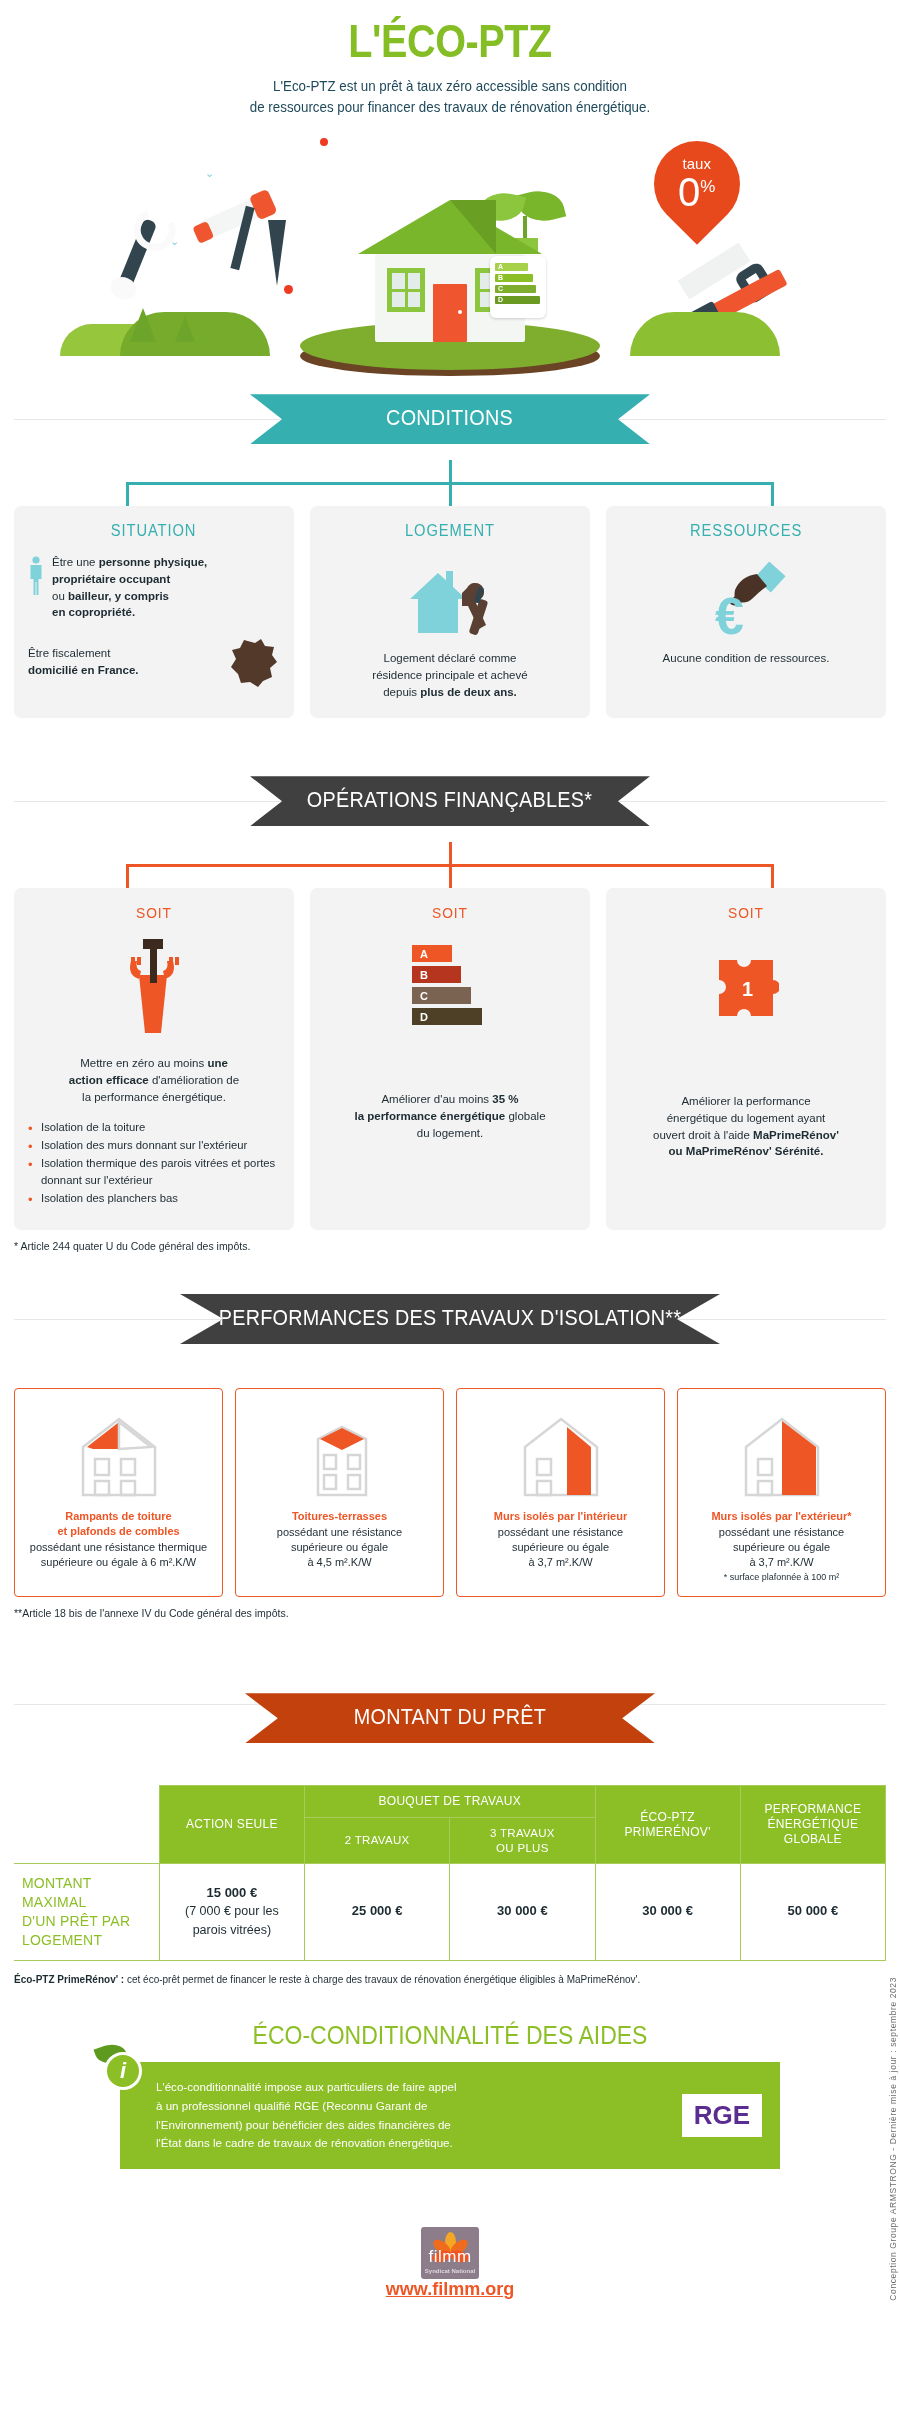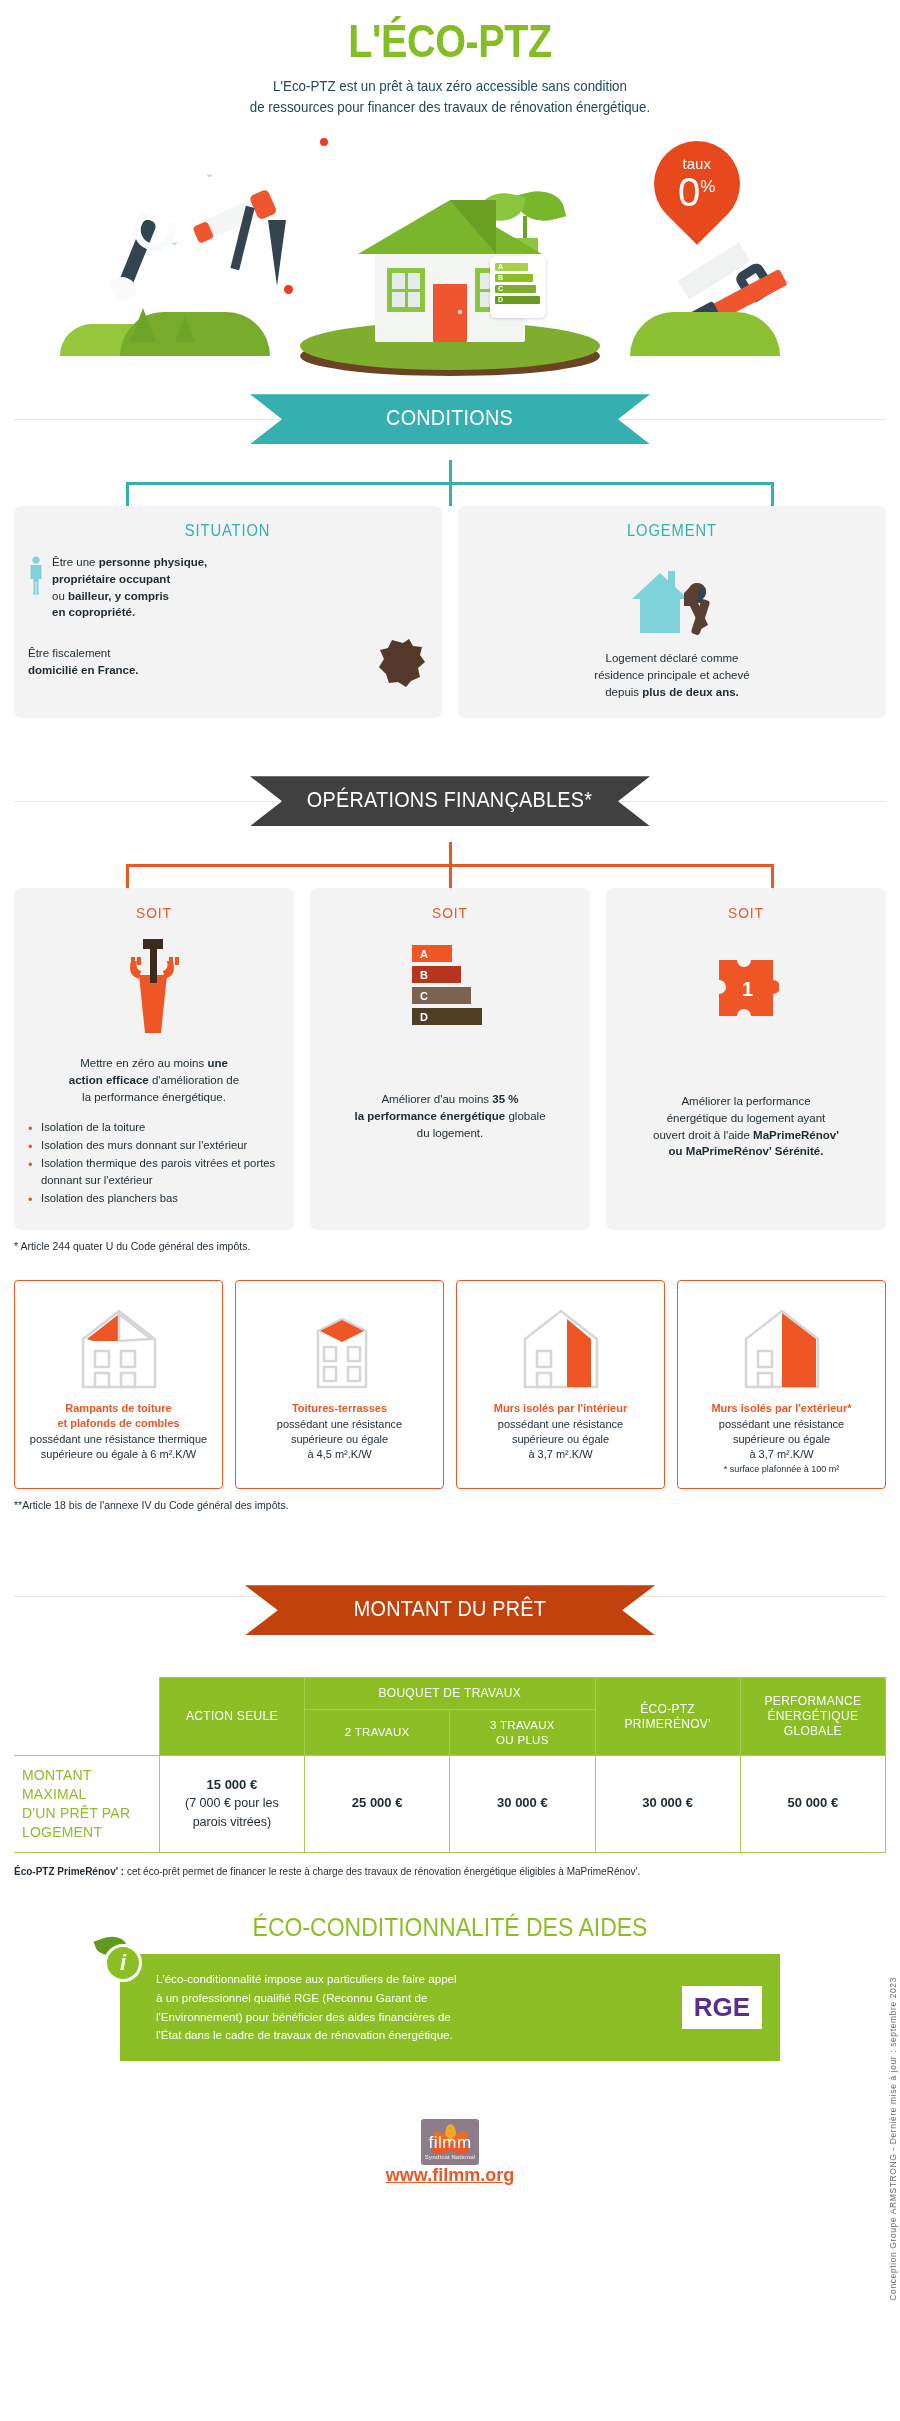--- a/index.html
+++ b/index.html
@@ -189,21 +189,21 @@
   .eco-title { text-align:center; color:#8cbe26; font-size:25px; margin-top:34px; transform:scaleX(0.92);}
   .eco-box-wrap { position:relative; padding:0 120px 0 120px; margin-top:12px;}
   .eco-box { background:#8cbe26; color:#fff; padding:16px 18px 16px 36px; display:flex; align-items:center; gap:14px;}
   .eco-text { font-size:11.6px; line-height:1.62; flex:1;}
   .rge { background:#fff; color:#5b2d91; font-weight:700; font-size:26px; padding:6px 12px; letter-spacing:0px;}
   .info-badge { position:absolute; left:104px; top:-10px; width:38px;height:38px;border-radius:50%;background:#8cbe26;border:3px solid #fff;color:#fff;font-style:italic;font-weight:700;font-size:22px;display:flex;align-items:center;justify-content:center;}
   .info-leaf { position:absolute; left:96px; top:-18px; width:30px;height:20px;background:#5e9a1d;border-radius:0 70% 0 70%; transform:rotate(-20deg);}
 
   
   .footer { text-align:center; margin-top: 58px; }
-  .logo-box { width:58px;height:46px;background:#8d7d8b;margin:0 auto;border-radius:3px;position:relative;padding-top:6px;}
+  .logo-box { width:58px;height:52px;background:#8d7d8b;margin:0 auto;border-radius:3px;position:relative;padding-top:6px;}
   .petal { position:absolute; width:11px;height:20px;background:#f5a623;border-radius:50%; left:50%; margin-left:-5.5px; top:7px; transform-origin:50% 100%;}
   .logo-word { color:#fff; font-size:17px; position:absolute; bottom:12px; left:0; right:0; letter-spacing:.5px;}
   .logo-sub { color:#ded8dd; font-size:6px; position:absolute; bottom:5px; left:0; right:0; font-weight:700;}
   .tagline { color:#f0a07a; font-size:11px; margin-top:6px; font-style:italic; }
   .url { color:#ee5626; font-size:18px; font-weight:700; margin-top:22px; }
 
   
   .credit {
     position:absolute; right:2px; bottom:120px;
     writing-mode: vertical-rl; transform: rotate(180deg);
@@ -331,20 +331,32 @@
           <rect x="74" y="24" width="6" height="16" rx="2" transform="rotate(18 77 32)" fill="#32454f"></rect>
         </svg>
       </div>
       <div class="card-body">
         <span>Logement déclaré comme</span><br>
         <span>résidence principale et achevé</span><br>
         <span>depuis </span><b>plus de deux ans.</b>
       </div>
     </div>
 
+    <div class="card">
+      <div class="card-title ct-teal">RESSOURCES</div>
+      <div style="height:96px;display:flex;align-items:center;justify-content:center">
+        <svg width="82" height="80" viewBox="0 0 82 80">
+          <rect x="54" y="4" width="22" height="22" transform="rotate(42 65 15)" fill="#7fd1da"></rect>
+          <path d="M30 28 q6-14 22-16 l10 12 q-8 6 -14 12 -6 6 -14 4 -6-2 -4-12z" fill="#4a3326"></path>
+          <path d="M34 30 q8 6 0 12 -6 4 -10-2" fill="#4a3326"></path>
+          <text x="10" y="72" font-family="Liberation Sans, sans-serif" font-size="52" font-weight="700" fill="#7fd1da">€</text>
+        </svg>
+      </div>
+      <div class="card-body">Aucune condition de ressources.</div>
+    </div>
   </div>
 </section>
 
 <section class="sec" style="margin-top:42px">
   <div class="ribbon-row">
     <div class="ribbon notch rb-orange">
       <span class="ribbon-inner">OPÉRATIONS FINANÇABLES*</span>
     </div>
   </div>
 
@@ -414,20 +426,25 @@
         <span>ouvert droit à l'aide </span><b>MaPrimeRénov'</b><br>
         <b>ou MaPrimeRénov' Sérénité.</b>
       </div>
     </div>
   </div>
 
   <div class="footnote">* Article 244 quater U du Code général des impôts.</div>
 </section>
 
 <section class="sec" style="margin-top:26px">
+  <div class="ribbon-row">
+    <div class="ribbon notch rb-orange" style="width:540px">
+      <span class="ribbon-inner">PERFORMANCES DES TRAVAUX D'ISOLATION**</span>
+    </div>
+  </div>
 
   <div class="perf" style="margin-top:28px">
     <div class="pcard">
       <div class="pico">
         <svg width="100" height="88" viewBox="0 0 100 88">
           <path d="M14 36 L50 8 L86 36 L86 84 L14 84 Z" fill="none" stroke="#d6d6d6" stroke-width="2.5"></path>
           <path d="M18 36 L50 11 L50 38 L24 38 Z" fill="#ee5626"></path>
           <path d="M50 11 L82 36 L50 38 Z" fill="none" stroke="#d6d6d6" stroke-width="2.5"></path>
           <rect x="26" y="48" width="14" height="16" fill="none" stroke="#d6d6d6" stroke-width="2.5"></rect>
           <rect x="52" y="48" width="14" height="16" fill="none" stroke="#d6d6d6" stroke-width="2.5"></rect>

